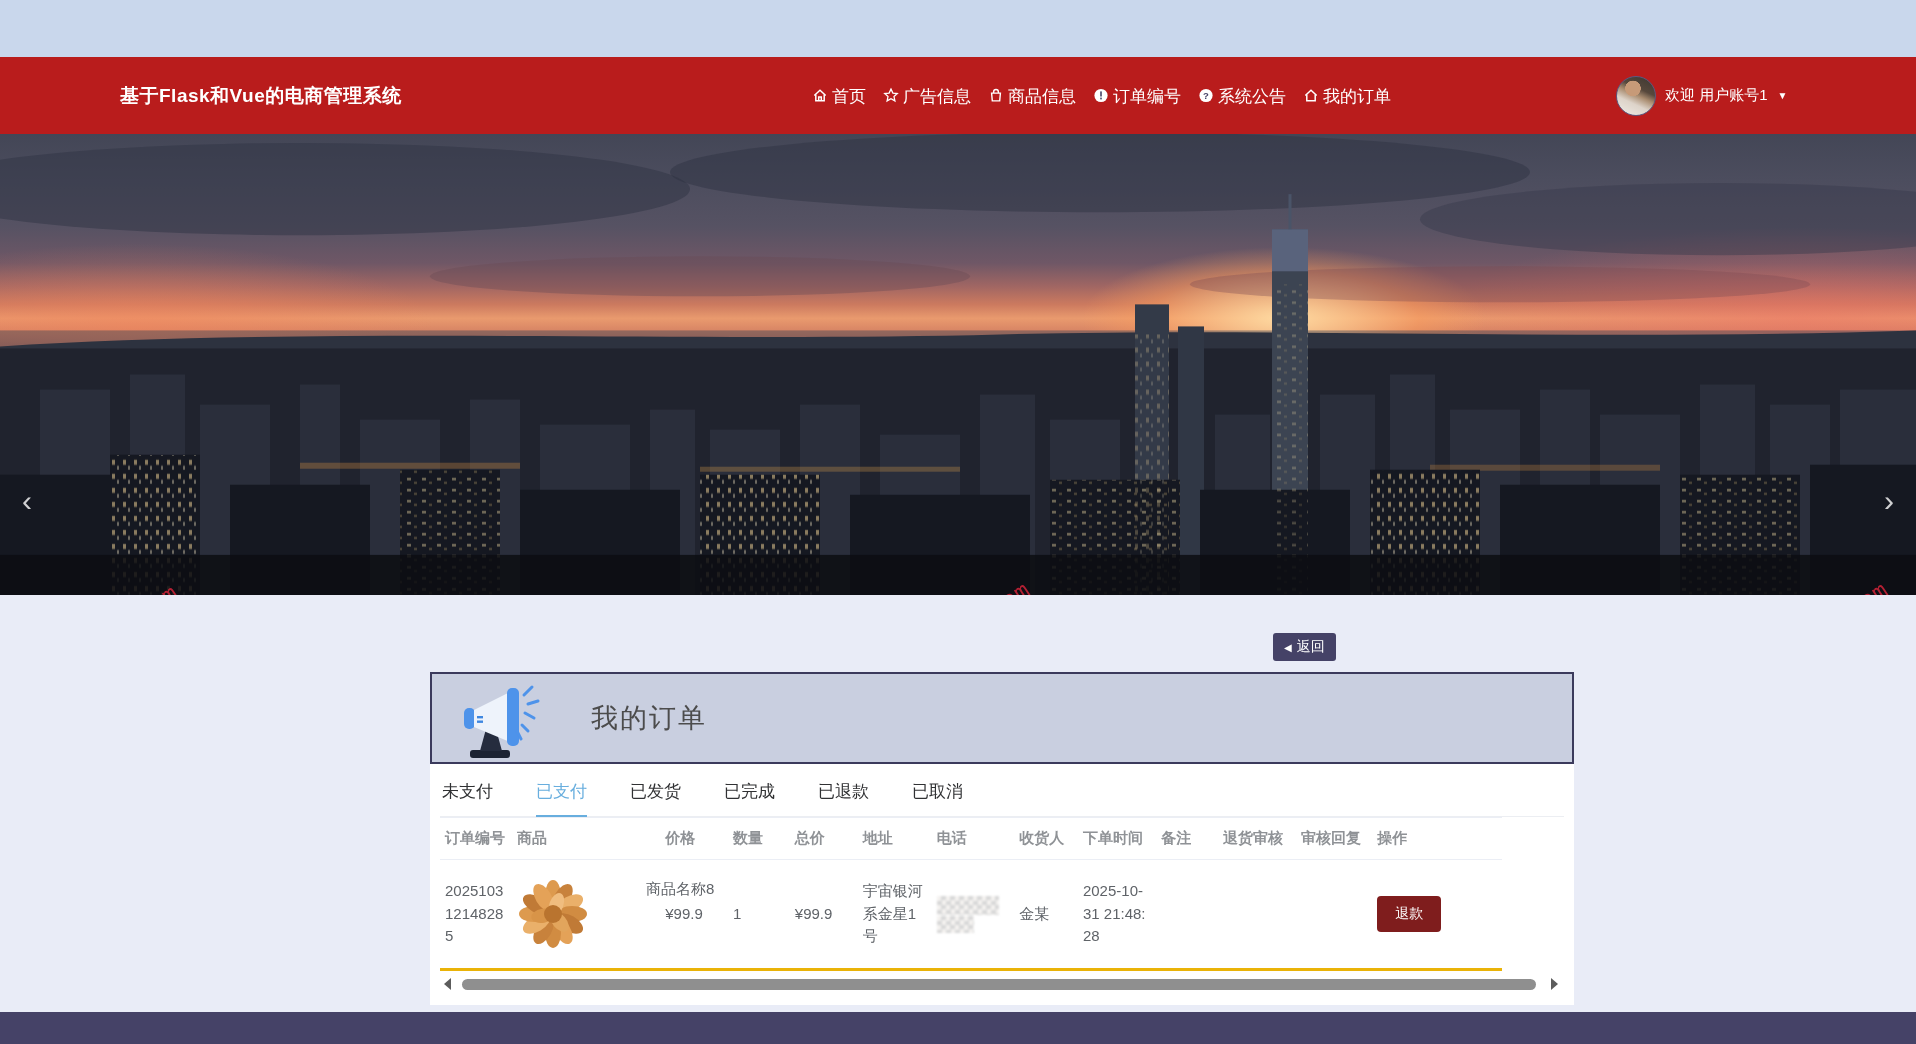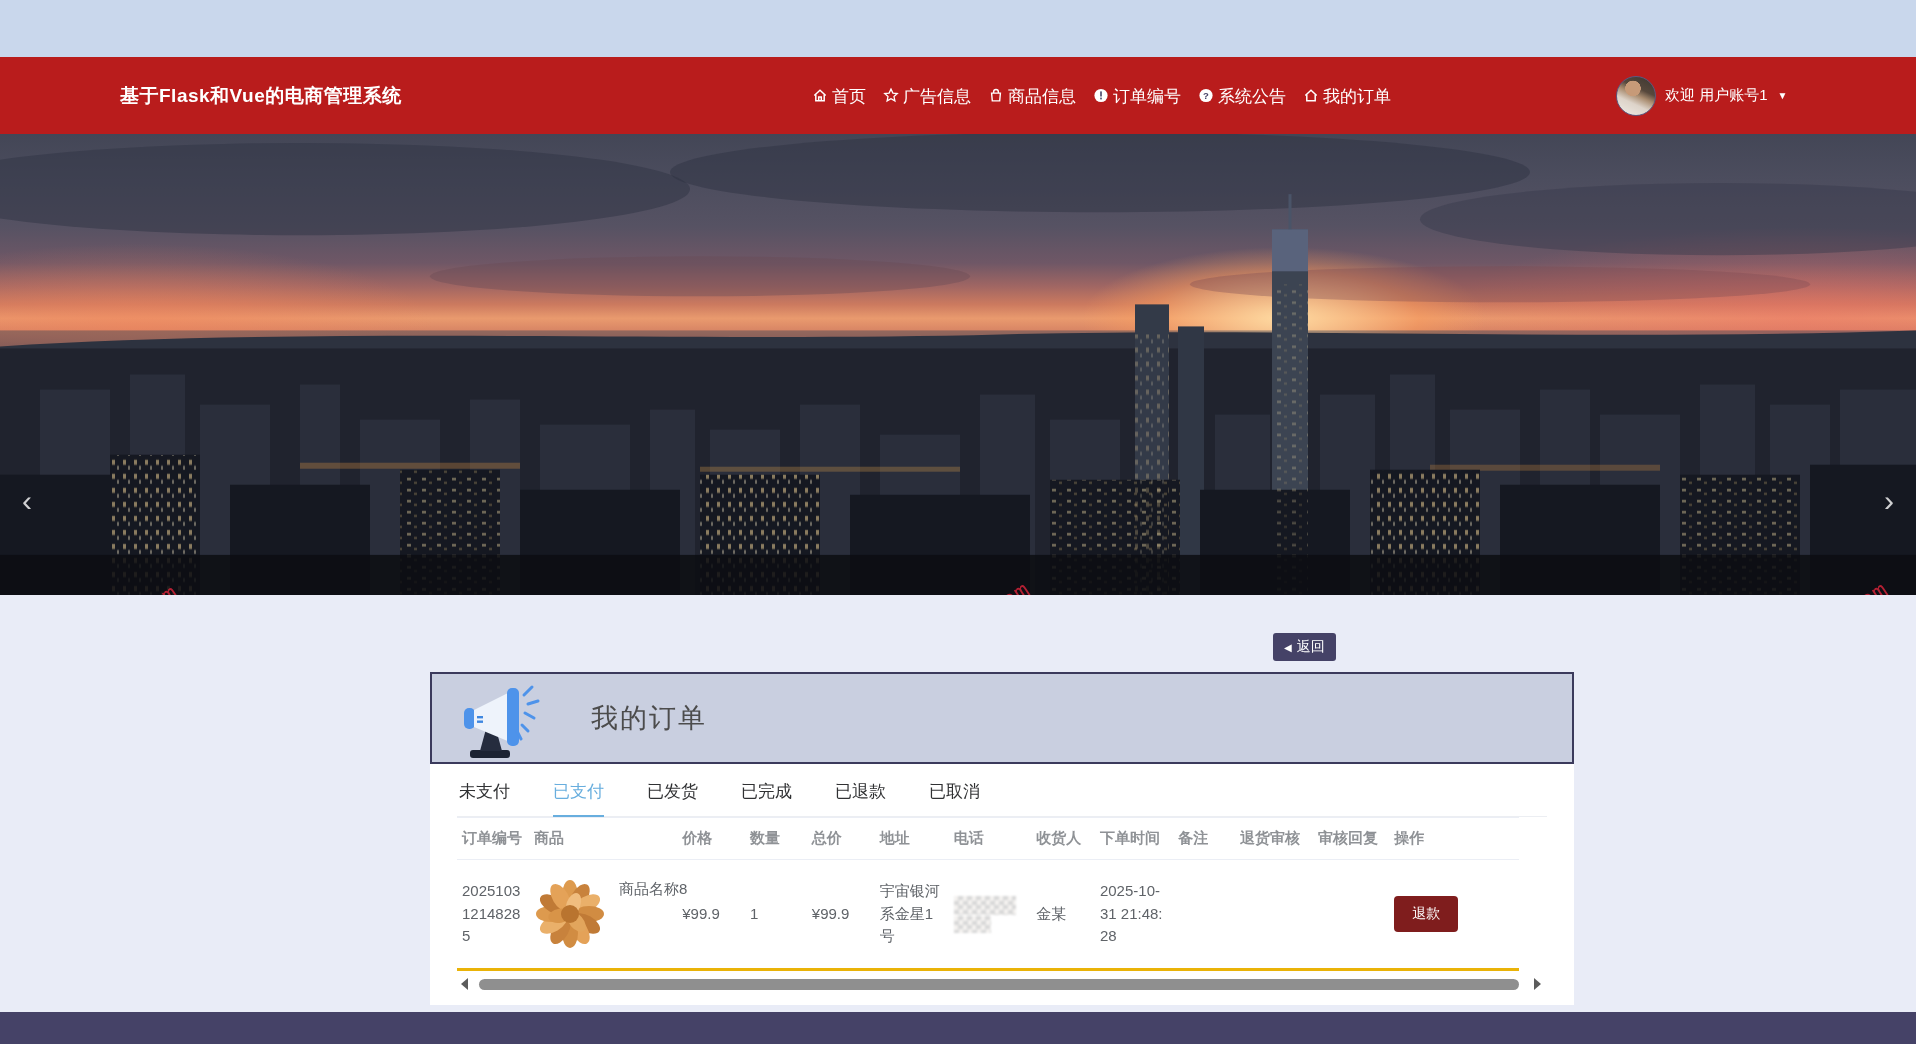--- a/index.html
+++ b/index.html
@@ -56,36 +56,36 @@
     font-size:14px; padding:0 11px; display:flex; align-items:center; gap:5px; cursor:pointer;
     font-family:inherit; }
   .back-btn .tri { font-size:10px; }
 
   .order-card { position:absolute; left:430px; top:672px; width:1144px; }
   .card-header { height:92px; background:#c9cfe0; border:2px solid #3b3a5c;
     display:flex; align-items:center; }
   .mega { margin:4px 0 0 12px; flex:0 0 auto; }
   .card-title { font-size:27px; color:#4c4c4c; letter-spacing:2px; margin-left:47px; }
 
-  .card-body { background:#fff; padding:13px 27px 8px; }
+  .card-body { background:#fff; padding:13px 10px 8px; }
   .tabs { display:flex; gap:43px; padding:3px 2px 0; border-bottom:1px solid #eceef2; }
   .tab { font-size:17px; color:#303133; padding-bottom:12px; cursor:pointer; }
   .tab.active { color:#68aede; border-bottom:2px solid #68aede; margin-bottom:-1px; }
 
   table.orders { width:1062px; table-layout:fixed; border-collapse:collapse; }
   th { text-align:left; font-weight:bold; color:#8f9296; font-size:15px;
     padding:11px 5px; border-top:1px solid #ebeef5; border-bottom:1px solid #ebeef5; }
   td { font-size:15px; color:#5f6368; padding:8px 5px; vertical-align:middle;
     height:110px; word-break:break-all; line-height:1.5; border-bottom:3px solid #eab308; }
   .c-order  { width:70px; } .c-prod { width:144px; } .c-price { width:66px; }
   .c-qty    { width:60px; } .c-total{ width:66px; }  .c-addr  { width:72px; }
   .c-phone  { width:80px; } .c-recv { width:62px; }  .c-time  { width:76px; }
   .c-remark { width:60px; } .c-ref  { width:76px; }  .c-reply { width:74px; }
   .c-act    { width:126px; }
-  .product-cell { display:flex; align-items:center; }
+  .product-cell { display:flex; align-items:center;gap:44px; }
   .pimg { width:72px; height:72px; flex:0 0 auto; background:#fff; }
   .pname { align-self:flex-start; margin:0 0 0 13px; white-space:nowrap; }
   .blurwrap { filter:blur(1.3px); }
   .blur-line { background:repeating-conic-gradient(#d8d8d8 0 25%, #f4f2f0 0 50%) 0 0/9px 9px; }
   .blur-line.b1 { width:62px; height:19px; }
   .blur-line.b2 { width:37px; height:17px; margin-top:1px; }
   .refund-btn { background:#7f1d1d; color:#fff; border:none; border-radius:4px;
     font-size:14px; padding:9px 18px; cursor:pointer; font-family:inherit; }
 
   .hscroll { position:relative; height:24px; margin-top:2px; background:#fff; }

